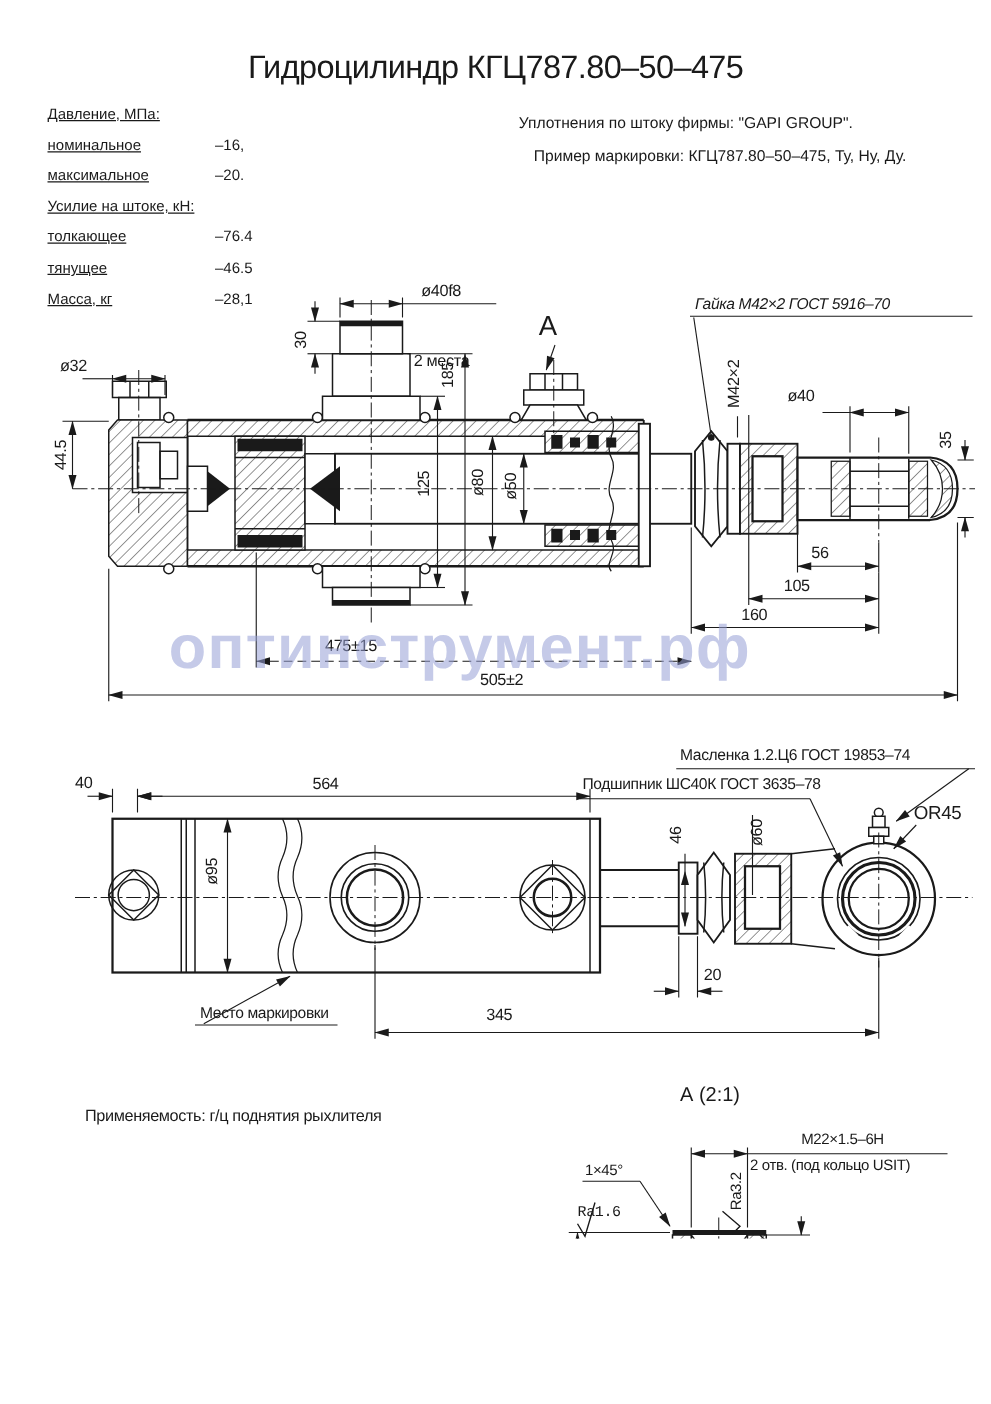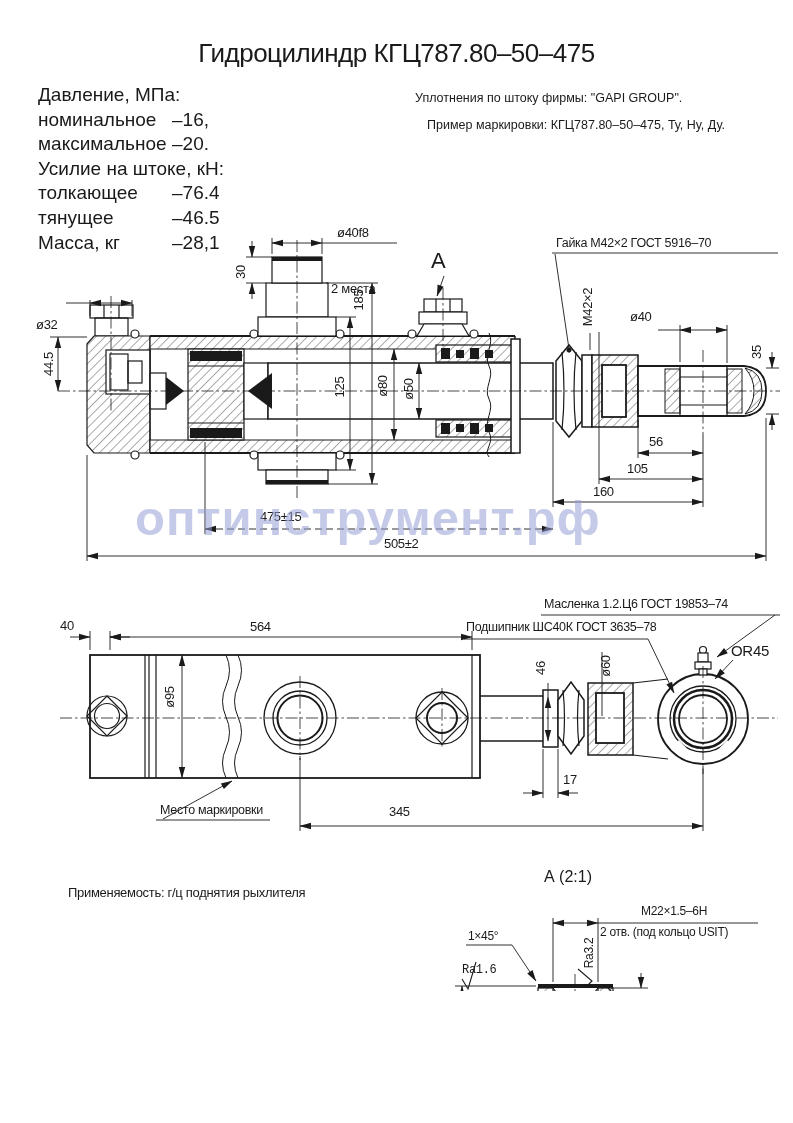--- a/index.html
+++ b/index.html
@@ -1,21 +1,21 @@
 <!DOCTYPE html>
 <html><head>
 <meta charset="utf-8">
 <style>
   html,body{margin:0;padding:0;background:#fff;}
   .page{position:relative;width:793px;height:991px;background:#ffffff;overflow:hidden;
         font-family:"Liberation Sans","DejaVu Sans",sans-serif;color:#1a1a1a;}
   svg.lw{position:absolute;left:0;top:0;}
   .t{position:absolute;white-space:nowrap;line-height:1;}
   .title{left:0;right:0;top:40px;text-align:center;font-size:26px;letter-spacing:-0.5px;}
-  .spec{font-size:19px;}
+  .spec{font-size:12px;text-decoration:underline;}
   .specs{position:absolute;left:38px;top:84px;width:260px;}
   .spec-row{position:relative;height:24.6px;}
   .spec-val{position:absolute;left:134px;top:0;}
   .note{font-size:12.5px;}
   .dim{font-size:13px;letter-spacing:-0.3px;}
   .small{font-size:12px;letter-spacing:-0.3px;}
   .callout{font-size:12.5px;letter-spacing:-0.3px;}
   .v{transform:translate(-50%,-50%) rotate(-90deg);}
   .viewA{font-size:22px;}
   .viewA2{font-size:16px;}
@@ -321,47 +321,47 @@
   <div class="spec-row spec"><span>Масса, кг</span><span class="spec-val">–28,1</span></div>
 </div>
 
 <div class="t note" style="left:415px;top:92px;">Уплотнения по штоку фирмы: "GAPI GROUP".</div>
 <div class="t note" style="left:427px;top:119px;">Пример маркировки: КГЦ787.80–50–475, Ту, Ну, Ду.</div>
 
 <div class="t dim" style="left:337px;top:226px;">ø40f8</div>
 <div class="t dim" style="left:331px;top:246px;margin-top:36px;">2 места</div>
 <div class="t dim v" style="left:240px;top:272px;">30</div>
 <div class="t dim v" style="left:358px;top:300px;">185</div>
-<div class="t dim" style="left:36px;top:286px;margin-top:32px;">ø32</div>
+<div class="t dim" style="left:48px;top:286px;">ø32</div>
 <div class="t dim v" style="left:48px;top:364px;">44.5</div>
 <div class="t dim v" style="left:339px;top:387px;">125</div>
 <div class="t dim v" style="left:382px;top:386px;">ø80</div>
 <div class="t dim v" style="left:408px;top:389px;">ø50</div>
 <div class="t dim v" style="left:587px;top:307px;">М42×2</div>
 <div class="t dim" style="left:630px;top:310px;">ø40</div>
 <div class="t dim v" style="left:756px;top:352px;">35</div>
 <div class="t dim" style="left:649px;top:435px;">56</div>
 <div class="t dim" style="left:627px;top:462px;">105</div>
 <div class="t dim" style="left:593px;top:485px;">160</div>
 <div class="t dim" style="left:260px;top:510px;">475±15</div>
 <div class="t dim" style="left:384px;top:537px;">505±2</div>
-<div class="t callout" style="left:556px;top:237px;">Гайка М42×2 ГОСТ 5916–70</div>
+<div class="t callout" style="left:556px;top:237px;font-style:italic;">Гайка М42×2 ГОСТ 5916–70</div>
 <div class="t viewA" style="left:431px;top:250px;">А</div>
 
 <div class="t wm" style="left:135px;top:494px;">оптинструмент.рф</div>
 
 <div class="t callout" style="left:544px;top:598px;">Масленка 1.2.Ц6 ГОСТ 19853–74</div>
 <div class="t callout" style="left:466px;top:621px;">Подшипник ШС40К ГОСТ 3635–78</div>
 <div class="t dim" style="left:731px;top:643px;font-size:15px;">OR45</div>
 <div class="t dim" style="left:60px;top:619px;">40</div>
 <div class="t dim" style="left:250px;top:620px;">564</div>
 <div class="t dim v" style="left:169px;top:697px;">ø95</div>
 <div class="t dim v" style="left:540px;top:668px;">46</div>
 <div class="t dim v" style="left:605px;top:666px;">ø60</div>
-<div class="t dim" style="left:563px;top:773px;">17</div>
+<div class="t dim" style="left:563px;top:773px;">20</div>
 <div class="t dim" style="left:389px;top:805px;">345</div>
 <div class="t callout" style="left:160px;top:804px;">Место маркировки</div>
 
 <div class="t dim" style="left:68px;top:886px;">Применяемость: г/ц поднятия рыхлителя</div>
 <div class="t viewA2" style="left:544px;top:869px;">А (2:1)</div>
 
 <div class="t small" style="left:641px;top:905px;">М22×1.5–6Н</div>
 <div class="t small" style="left:600px;top:926px;">2 отв. (под кольцо USIT)</div>
 <div class="t small" style="left:468px;top:930px;">1×45°</div>
 <div class="t small" style="left:462px;top:964px;font-family:Liberation Mono, monospace;">Ra1.6</div>

